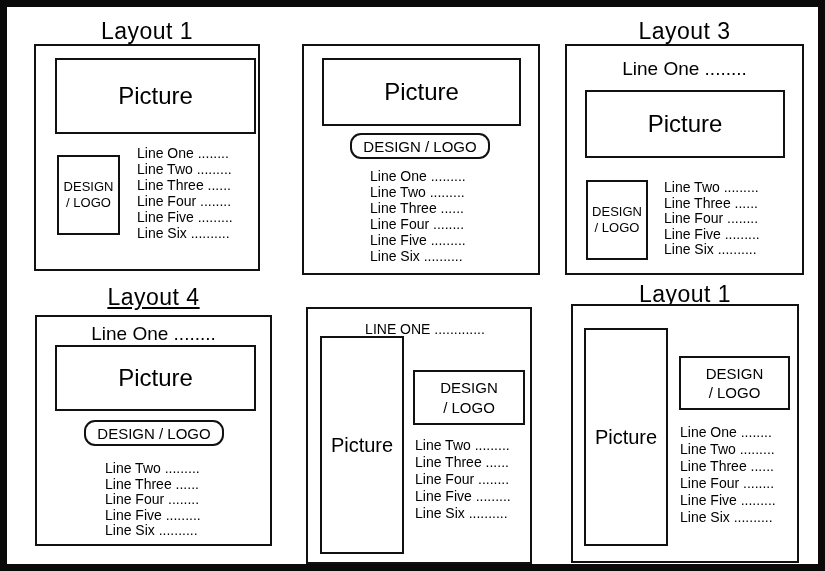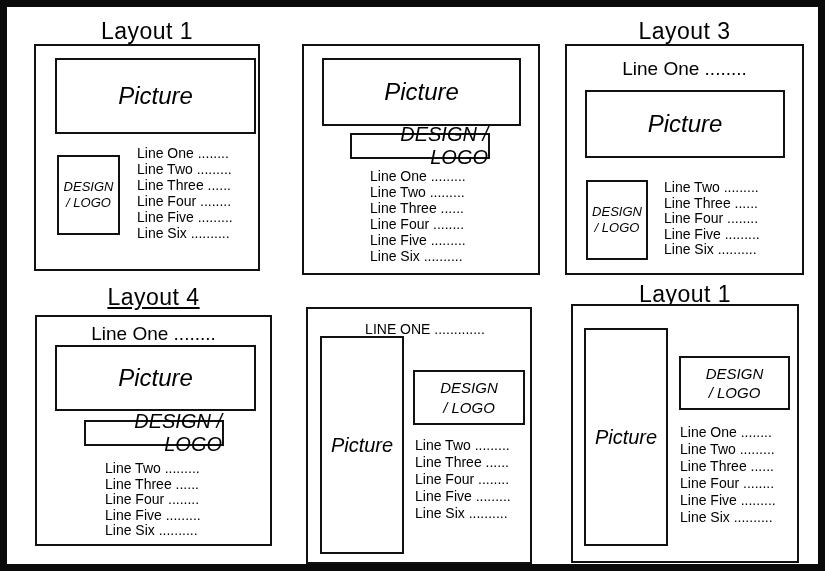--- a/index.html
+++ b/index.html
@@ -27,29 +27,28 @@
     background:#fff;
     box-sizing:border-box;
   }
   .box {
     position:absolute;
     border:2px solid #111;
     box-sizing:border-box;
     display:flex;
     align-items:center;
     justify-content:center;
-    text-align:right;
+    text-align:left;
     background:#fff;
-    font-style:italic;
   }
   .pic-label  { font-size:24px; }
   .pic-label-sm { font-size:20px; }
   .logo-v { flex-direction:column; font-size:13px; line-height:1.25; }
   .logo-v-lg { flex-direction:column; font-size:15px; line-height:1.3; }
-  .logo-h { font-size:20px; }
+  .logo-h { font-size:15px;border-radius:11px; }
   .heading-lg {
     position:absolute; left:0; right:0;
     text-align:center; font-size:19px; white-space:nowrap;
   }
   .heading-sm {
     position:absolute; left:0; right:0;
     text-align:center; font-size:14px; white-space:nowrap;
   }
   .lines {
     position:absolute;

